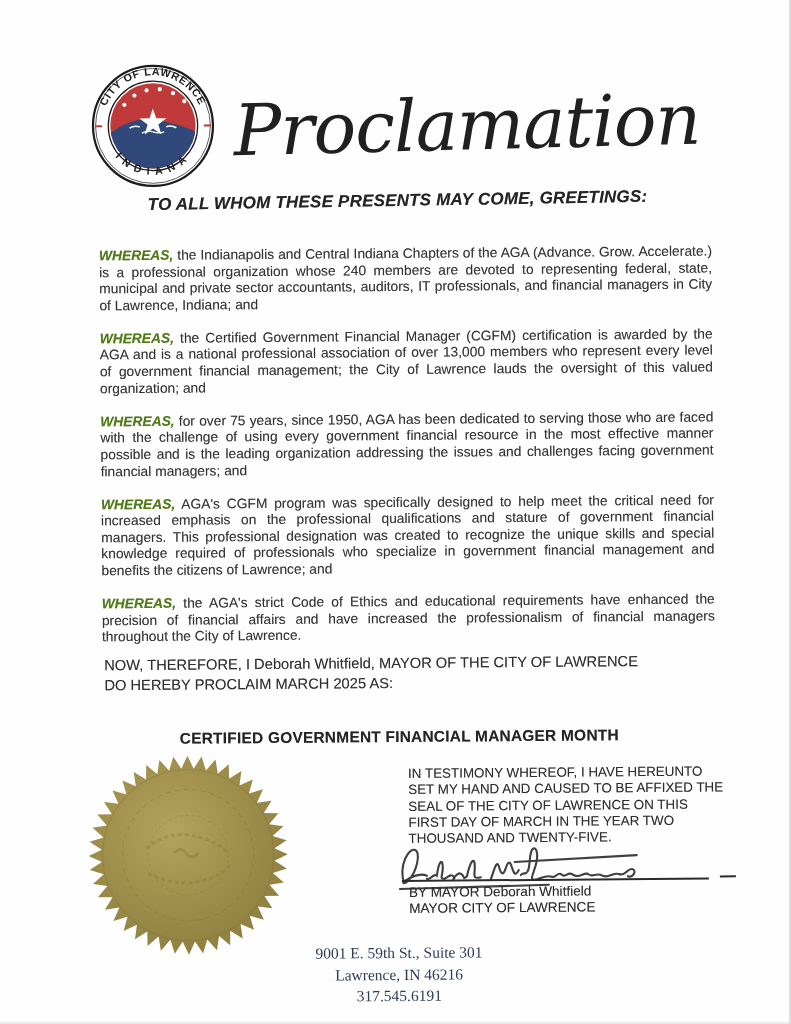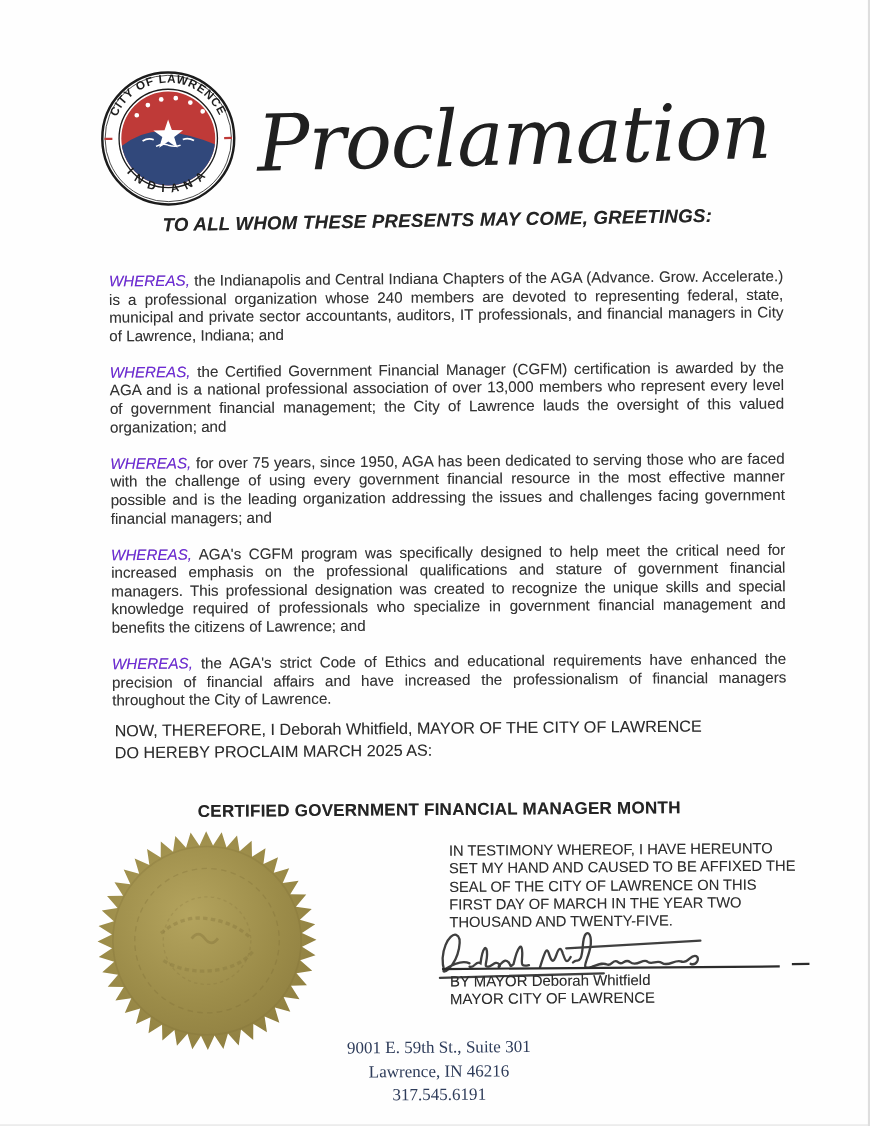--- a/index.html
+++ b/index.html
@@ -32,21 +32,21 @@
     font-weight:bold;font-style:italic;font-size:17px;color:#242424;
     transform:rotate(-0.5deg);letter-spacing:0.2px;
     text-shadow:0 0 .5px rgba(40,40,40,.45);
   }
   .paragraphs{
     position:absolute;left:101px;top:246px;width:613px;
     font-size:13.8px;line-height:16.6px;text-align:justify;color:var(--ink);
     text-shadow:0 0 .4px rgba(40,40,40,.35);
   }
   .paragraphs p{margin:0 0 16.5px 0;}
-  .paragraphs .lead{font-weight:normal;font-style:italic;color:#6d28d9;}
+  .paragraphs .lead{font-weight:bold;font-style:italic;color:#4d7c0f;}
   .proclaim{
     position:absolute;left:103px;top:653px;width:620px;
     font-size:14.7px;line-height:20px;color:#2d2d2d;
     text-shadow:0 0 .4px rgba(40,40,40,.35);
   }
   .month-title{
     position:absolute;left:85px;top:728px;width:625px;text-align:center;
     font-weight:bold;font-size:15.5px;letter-spacing:0.2px;color:#242424;
     text-shadow:0 0 .5px rgba(40,40,40,.4);
   }

